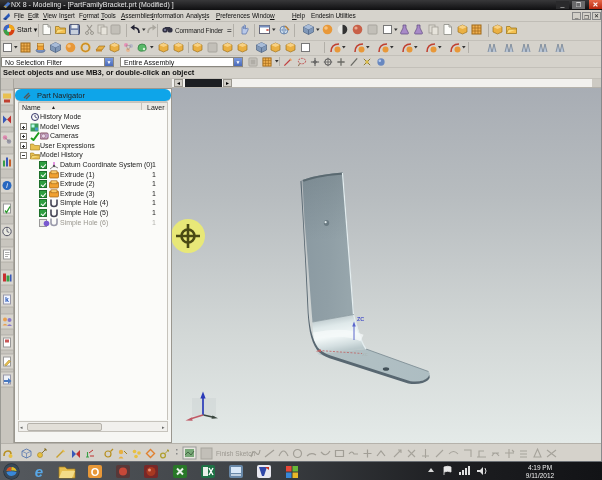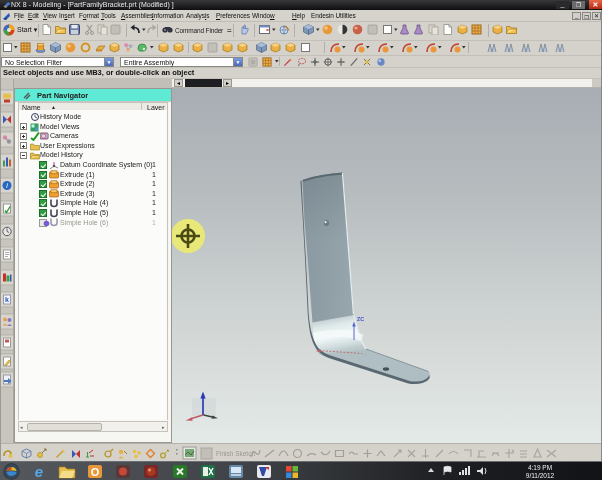--- a/index.html
+++ b/index.html
@@ -16,21 +16,21 @@
 #tb1{left:0;top:22px;width:602px;height:19px;background:#d5d2cb;border-bottom:1px solid #c3c0b9;}
 #tb2{left:0;top:41px;width:602px;height:15px;background:#d5d2cb;border-bottom:1px solid #c3c0b9;}
 #tb3{left:0;top:56px;width:602px;height:12px;background:#d5d2cb;border-bottom:1px solid #c3c0b9;}
 #cue{left:0;top:68px;width:602px;height:11px;background:#d5d2cb;font-size:7.5px;font-weight:bold;color:#111;line-height:10px;padding-left:3px;border-bottom:1px solid #c3c0b9;}
 
 #band{left:0;top:79px;width:602px;height:9px;background:#c2bfb9;}
 
 #resbar{left:0;top:79px;width:14px;height:364px;background:#c8c5be;border-right:1px solid #a8a59e;}
 
 #panel{left:14px;top:88px;width:158px;height:355px;background:#f6f6f3;border:1px solid #9a978f;}
-#phead{position:absolute;left:0;top:0;width:156px;height:13px;background:#5eead4;border-bottom:1px solid #cac7c0;font-size:7.5px;font-weight:bold;color:#222;line-height:13px;}
+#phead{position:absolute;left:0;top:0;width:156px;height:13px;background:#0ea5e9;border-bottom:1px solid #cac7c0;font-size:7.5px;font-weight:normal;color:#222;line-height:13px;border-radius:6px;}
 #pcols{position:absolute;left:3px;top:13px;width:150px;height:10px;background:#eceae5;border:1px solid #c6c3bc;font-size:7px;color:#222;line-height:9px;}
 #ptree{position:absolute;left:3px;top:21px;width:150px;height:310px;background:#fbfbf9;border-left:1px solid #c6c3bc;border-right:1px solid #c6c3bc;font-size:7px;color:#1a1a1a;}
 .trow{position:absolute;left:0;height:10px;line-height:10px;white-space:nowrap;}
 #pscroll{position:absolute;left:3px;top:332px;width:150px;height:11px;background:#f1f0ed;border:1px solid #c6c3bc;}
 #pthumb{position:absolute;left:8px;top:1px;width:75px;height:8px;background:#e2dfd8;border:1px solid #b5b2ab;border-radius:2px;}
 
 #vscroll{left:172px;top:79px;width:430px;height:9px;background:#f2f1ee;border-bottom:1px solid #b5b2ab;}
 #viewport{left:172px;top:88px;width:430px;height:355px;background:linear-gradient(#a8adb4,#b7bcbf 30%,#d3d8d7 70%,#e4eae8);}
 
 #btb{left:0;top:443px;width:602px;height:18px;background:#d5d2cb;border-top:1px solid #b5b2ab;}

